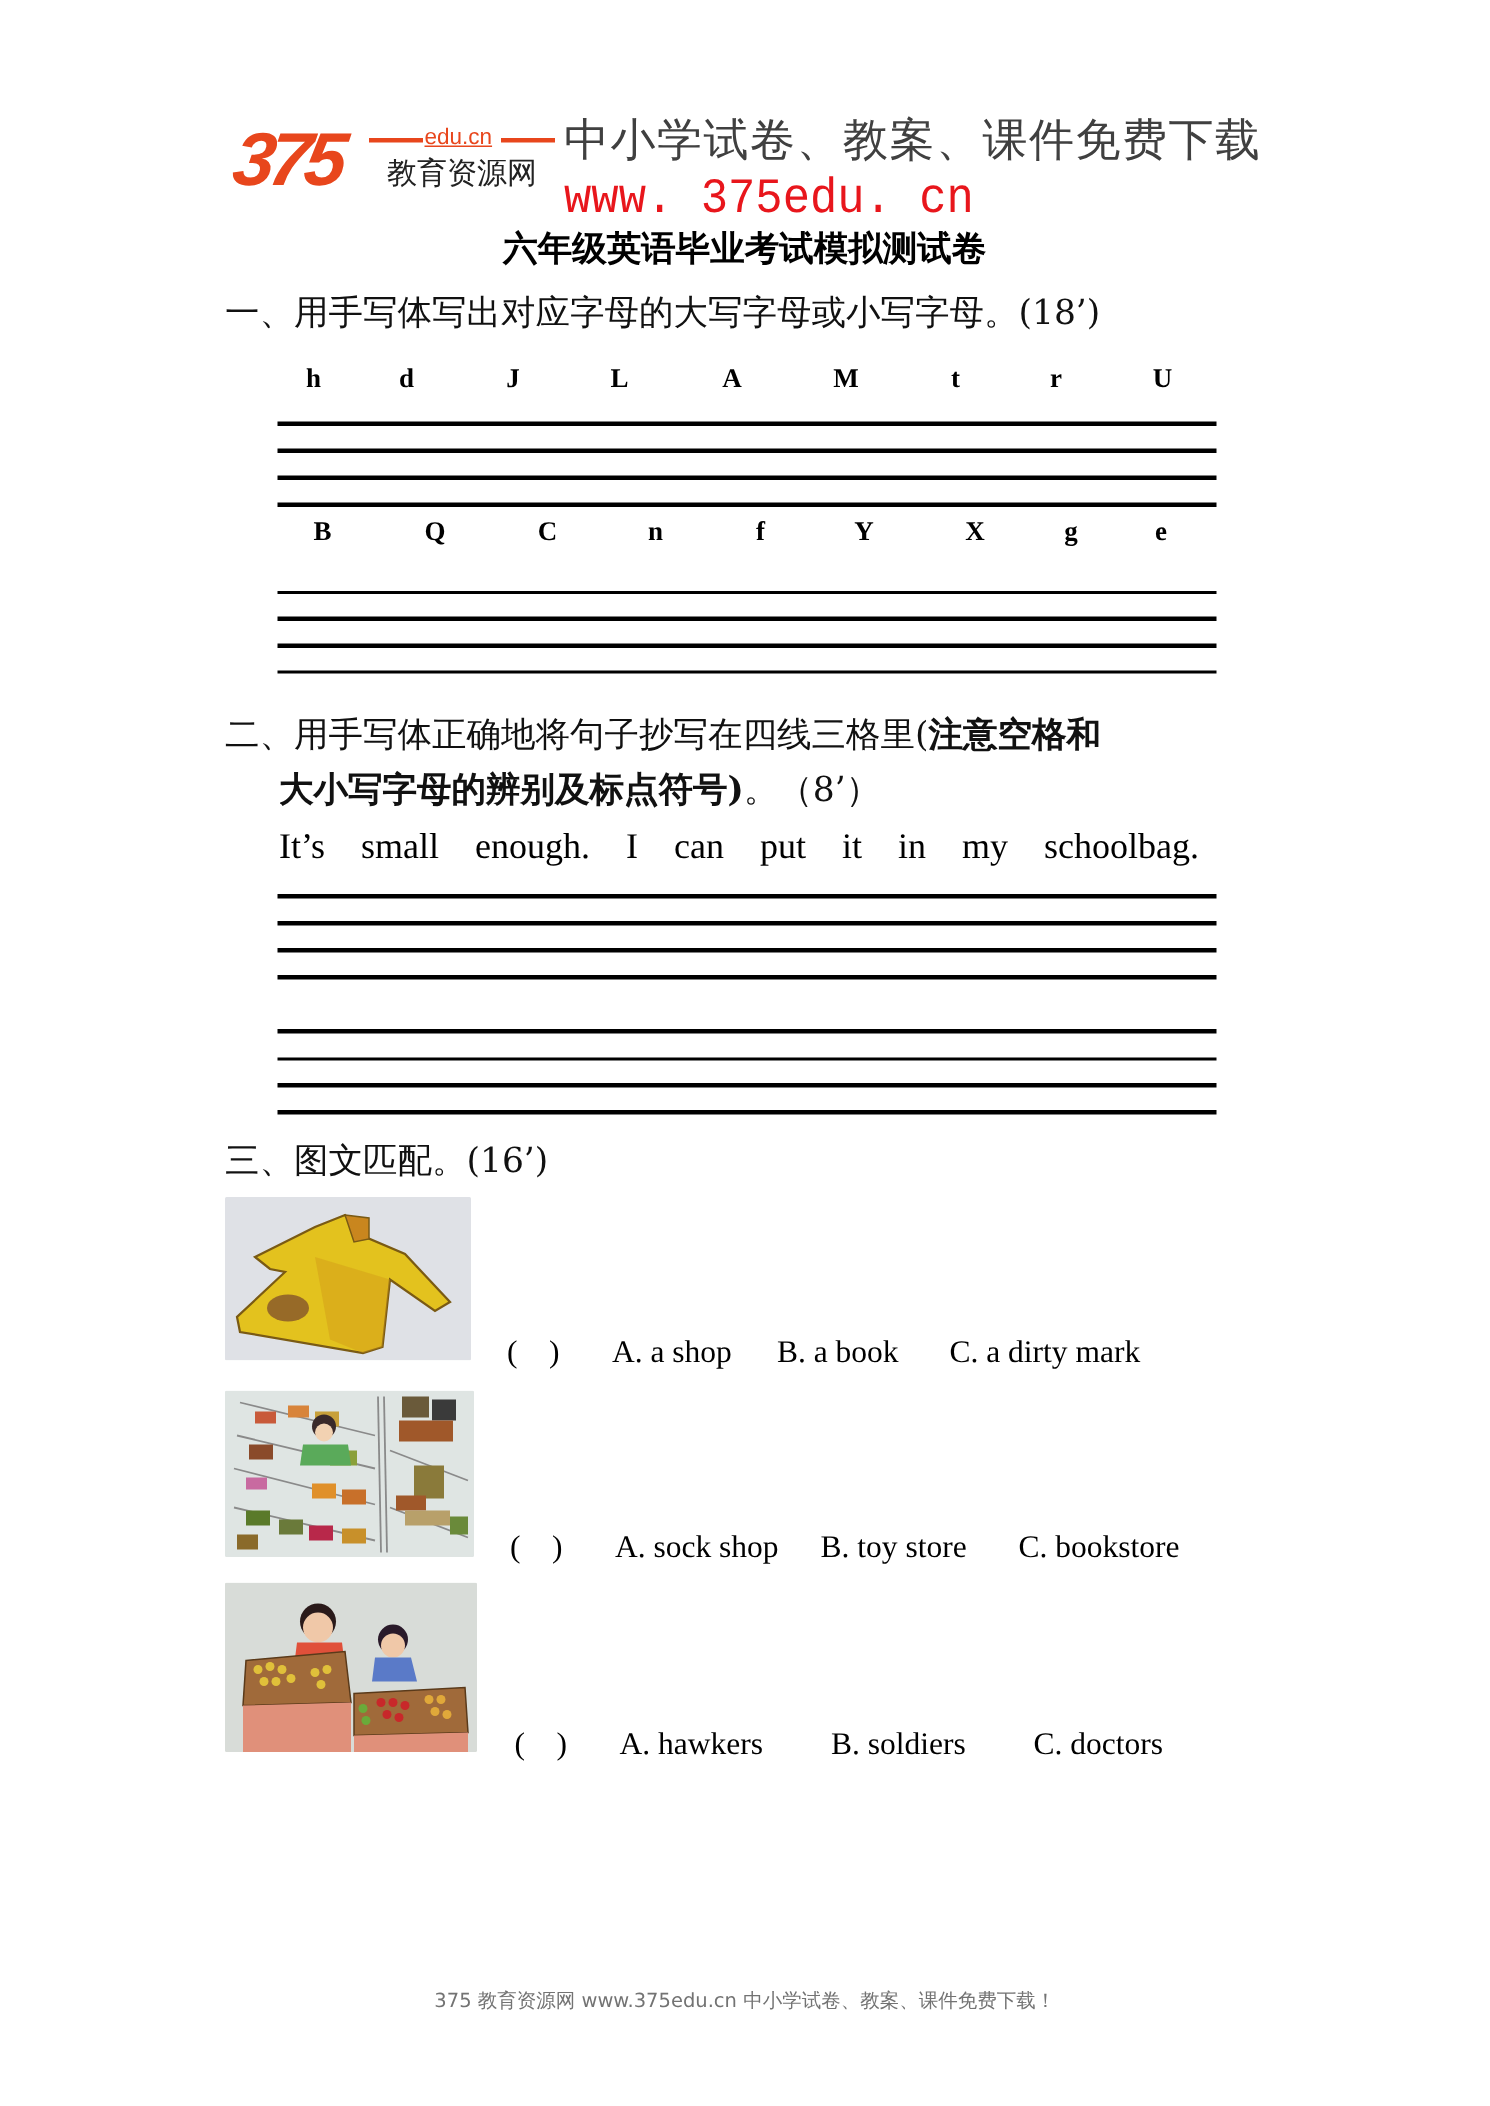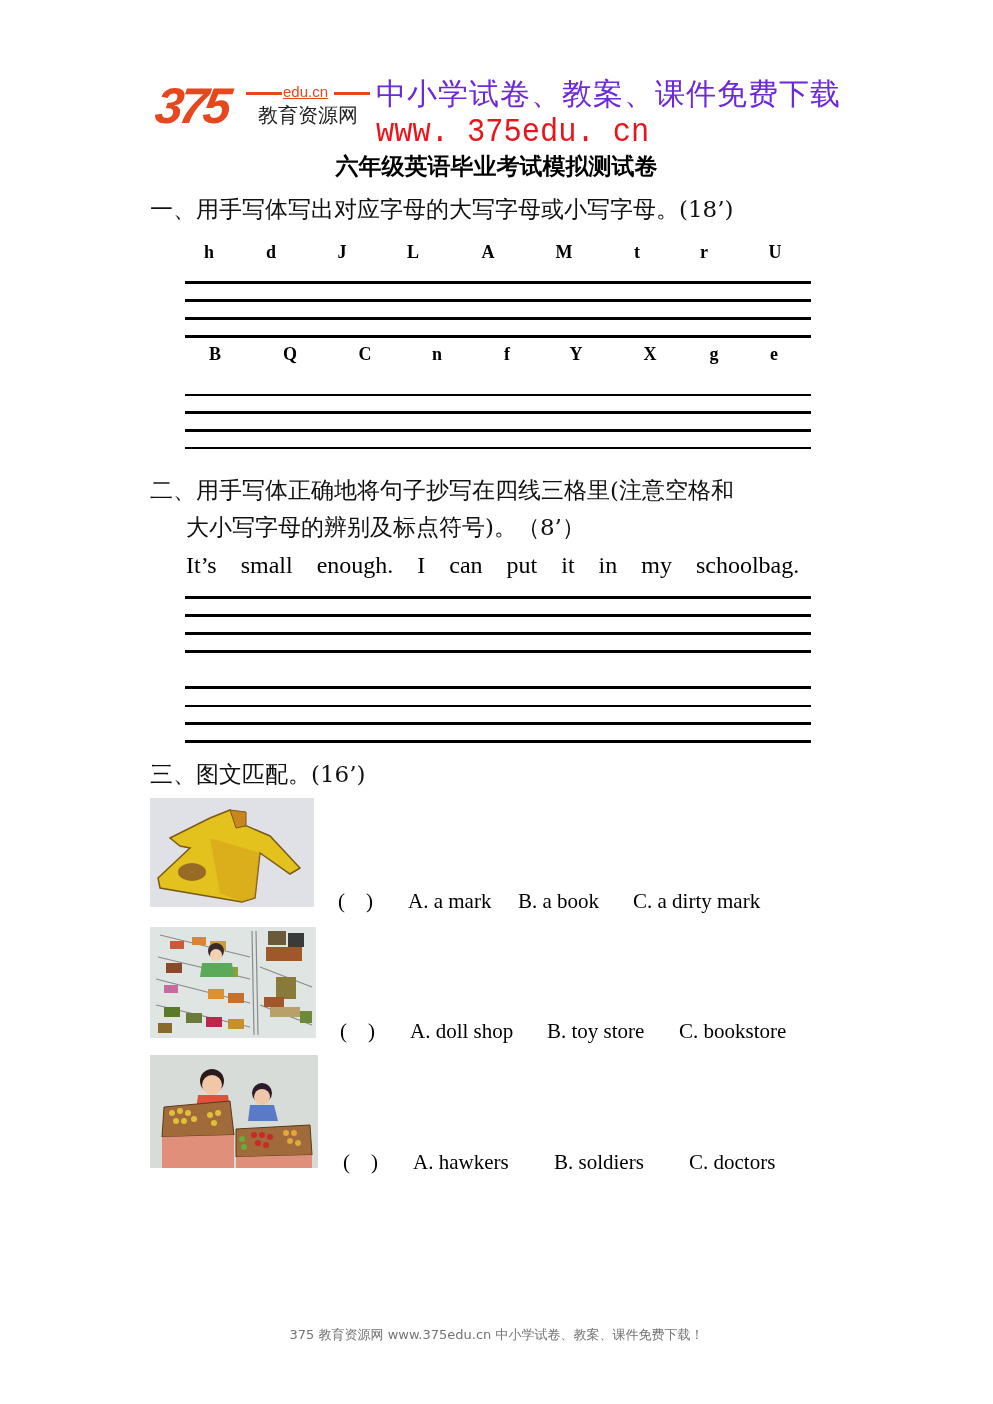--- a/index.html
+++ b/index.html
@@ -5,26 +5,26 @@
   html, body { margin: 0; padding: 0; background: #ffffff; }
   body { width: 993px; height: 1404px; position: relative; overflow: hidden; color: #000; font-family: "Liberation Serif", "DejaVu Serif", serif; }
   .abs { position: absolute; }
 
   
   .logo-num { left: 156px; top: 80px; font-family: "Liberation Sans", sans-serif; font-weight: bold; font-style: italic; font-size: 50px; color: #e8461c; letter-spacing: -4px; line-height: 52px; transform: skewX(-8deg); }
   .logo-edu { left: 283px; top: 84px; font-family: "Liberation Sans", sans-serif; font-size: 15px; color: #e8461c; line-height: 16px; text-decoration: underline; }
   .logo-line1 { left: 246px; top: 92px; width: 36px; height: 3px; background: #e8461c; }
   .logo-line2 { left: 334px; top: 92px; width: 36px; height: 3px; background: #e8461c; }
   .logo-cn { left: 258px; top: 103px; font-family: "DejaVu Sans", sans-serif; font-weight: normal; font-size: 20px; color: #222; line-height: 24px; letter-spacing: 0px; }
-  .slogan { left: 376px; top: 76px; font-family: "DejaVu Serif", serif; font-size: 30px; color: #6d28d9; line-height: 36px; letter-spacing: 1px; }
+  .slogan { left: 376px; top: 76px; font-family: "DejaVu Serif", serif; font-size: 30px; color: #404040; line-height: 36px; letter-spacing: 1px; }
   .site { left: 376px; top: 114px; font-family: "Liberation Mono", monospace; font-size: 33px; color: #e8161c; line-height: 38px; letter-spacing: 0px; transform: scaleX(0.92); transform-origin: left; }
 
   .doc-title { left: 0; width: 993px; top: 150px; text-align: center; font-family: "DejaVu Serif", serif; font-weight: bold; font-size: 23px; line-height: 32px; }
   .sec-head { font-family: "DejaVu Serif", serif; font-size: 23px; line-height: 34px; color: #111; }
-  .sec-head b { font-weight: normal; }
+  .sec-head b { font-weight: bold; }
 
   .letters { left: 185px; width: 626px; display: flex; font-family: "Liberation Serif", serif; font-weight: bold; font-size: 18px; line-height: 22px; }
   .letters span { position: absolute; transform: translateX(-50%); }
 
   .rule { left: 185px; width: 626px; background: #000; }
   .thin { height: 2px; }
   .thick { height: 3px; }
 
   .sentence { left: 186px; top: 549px; font-family: "Liberation Serif", serif; font-size: 24px; line-height: 32px; word-spacing: 18px; }
 
@@ -117,21 +117,21 @@
   <svg width="164" height="109" viewBox="0 0 164 109">
     <rect width="164" height="109" fill="#dfe1e6"></rect>
     <path d="M20 40 L60 20 L80 12 L92 26 L120 38 L150 70 L140 76 L110 55 L105 100 L92 104 L10 90 L8 80 L40 50 L30 48 Z" fill="#e3c21e" stroke="#7a5a14" stroke-width="1.5"></path>
     <path d="M80 12 L96 14 L96 28 L86 30 Z" fill="#c9861e" stroke="#7a5a14" stroke-width="1"></path>
     <ellipse cx="42" cy="74" rx="14" ry="9" fill="#8a5a2a" opacity="0.85"></ellipse>
     <path d="M60 40 L110 55 L105 100 L92 104 L70 95 Z" fill="#d19a18" opacity="0.45"></path>
   </svg>
 </div>
 <div class="abs opt-row" style="left:338px; top:888px; width:460px; height:26px;">
   <span style="left:0">(　)</span>
-  <span style="left:70px">A. a mark</span>
+  <span style="left:70px">A. a shop</span>
   <span style="left:180px">B. a book</span>
   <span style="left:295px">C. a dirty mark</span>
 </div>
 
 <div class="abs pic" style="left:150px; top:927px; width:166px; height:111px;">
   <svg width="166" height="111" viewBox="0 0 166 111">
     <rect width="166" height="111" fill="#dfe5e3"></rect>
     <g stroke="#8a8a8a" stroke-width="1.2">
       <line x1="10" y1="8" x2="100" y2="30"></line>
         <line x1="8" y1="30" x2="100" y2="52"></line>
@@ -164,21 +164,21 @@
       <rect x="120" y="80" width="30" height="10" fill="#b8a06a"></rect>
         <rect x="150" y="84" width="12" height="12" fill="#6a8a3a"></rect>
     </g>
     <circle cx="66" cy="24" r="8" fill="#3a2a2a"></circle>
     <circle cx="66" cy="28" r="6" fill="#f2d2b2"></circle>
     <path d="M52 36 L82 36 L84 50 L50 50 Z" fill="#5aaa5a"></path>
   </svg>
 </div>
 <div class="abs opt-row" style="left:340px; top:1018px; width:470px; height:26px;">
   <span style="left:0">(　)</span>
-  <span style="left:70px">A. doll shop</span>
+  <span style="left:70px">A. sock shop</span>
   <span style="left:207px">B. toy store</span>
   <span style="left:339px">C. bookstore</span>
 </div>
 
 <div class="abs pic" style="left:150px; top:1055px; width:168px; height:113px;">
   <svg width="168" height="113" viewBox="0 0 168 113">
     <rect width="168" height="113" fill="#d8dcd8"></rect>
     <circle cx="62" cy="26" r="12" fill="#2a1a1a"></circle>
     <circle cx="62" cy="30" r="10" fill="#f0c8a8"></circle>
     <path d="M48 40 L78 40 L80 56 L46 56 Z" fill="#e0503a"></path>

